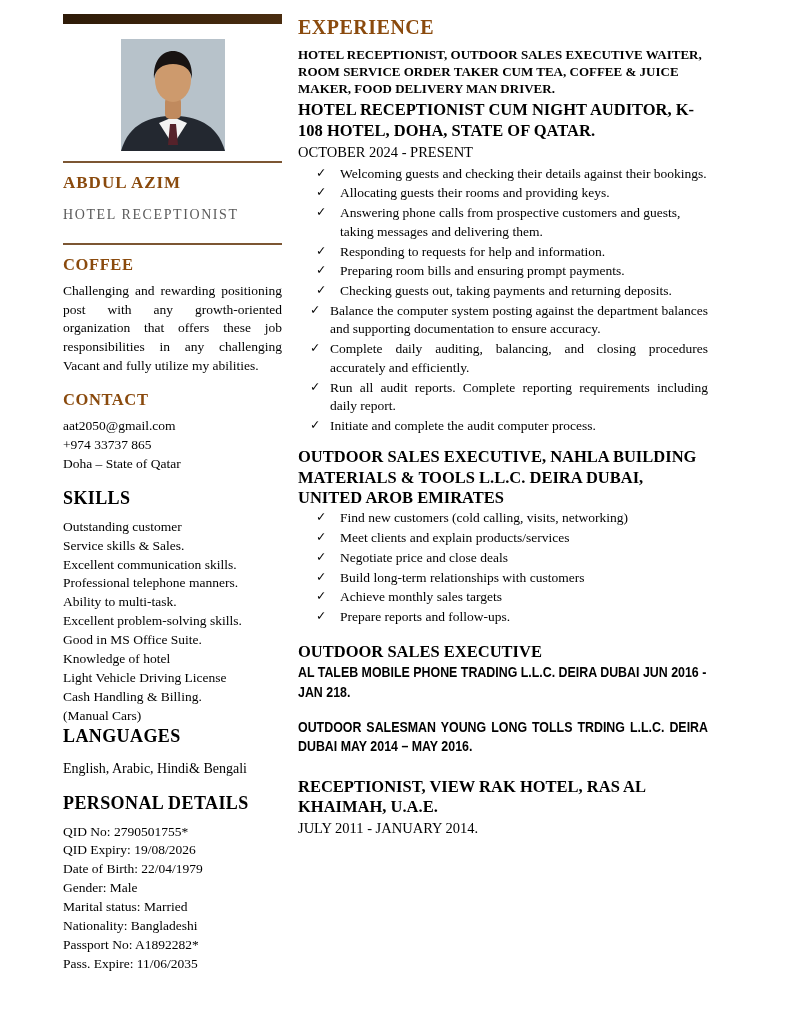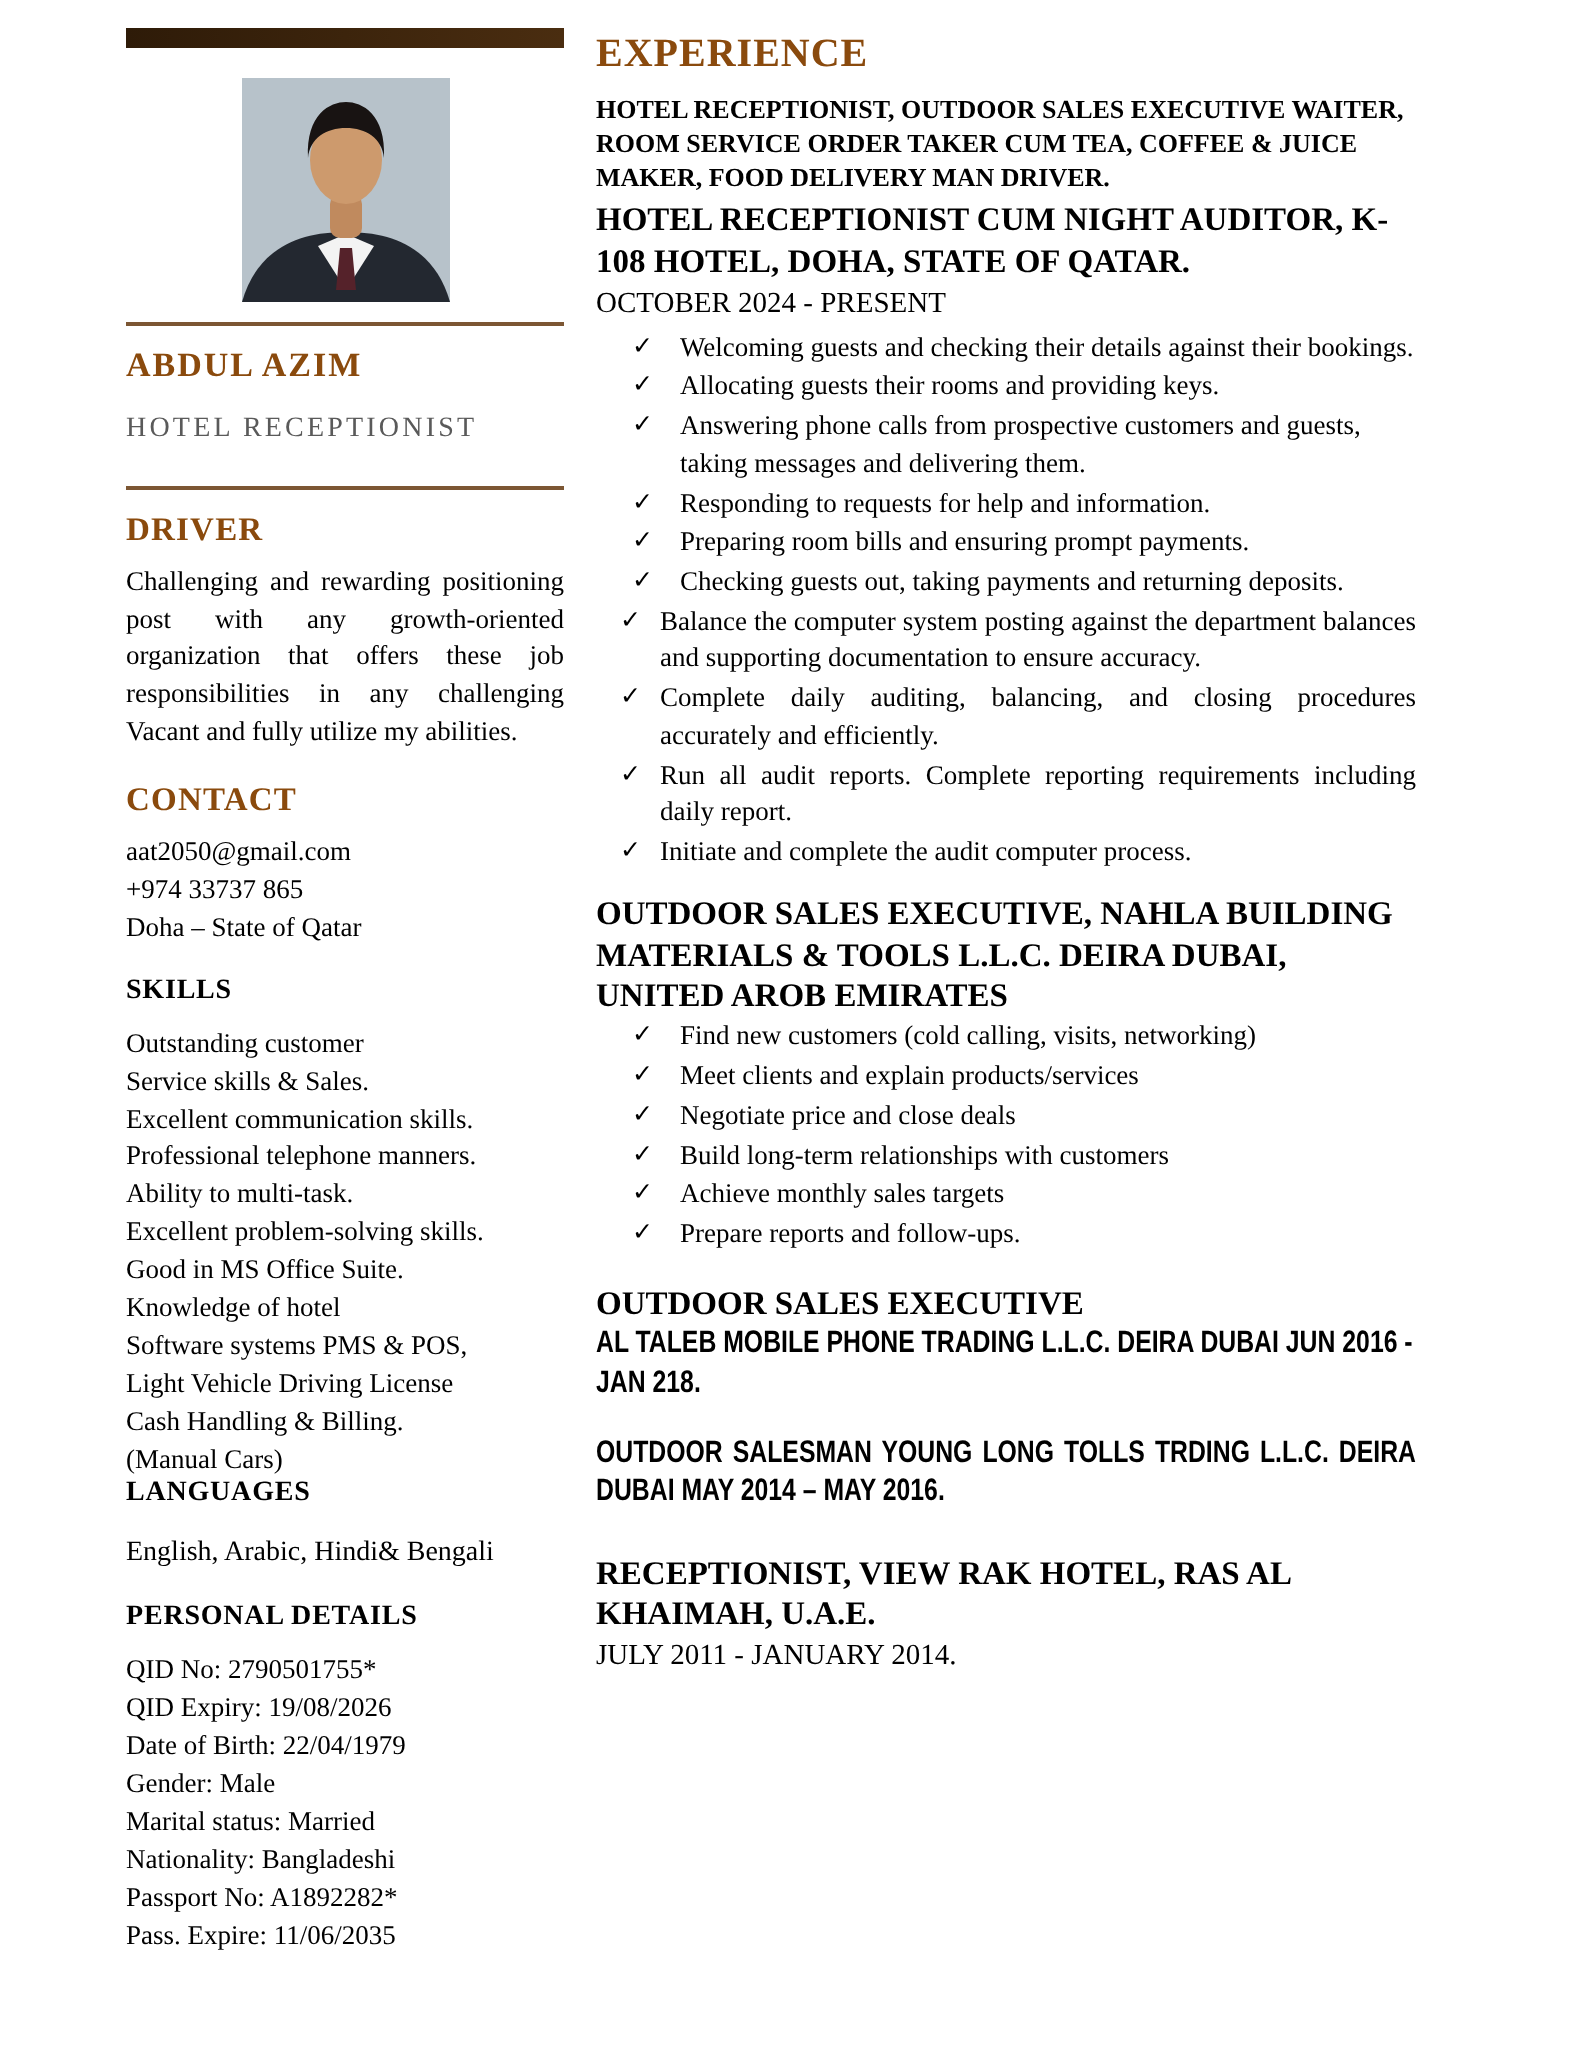--- a/index.html
+++ b/index.html
@@ -15,21 +15,21 @@
   
   .topbar { height:10px; background:linear-gradient(90deg,#2e1b08,#4a2d10); margin-bottom:15px; }
   .photo-wrap { width:104px; height:112px; margin:0 auto 10px; }
   .divider { border-top:2px solid #7c5633; margin:0 0 10px; }
   .divider2 { border-top:2px solid #7c5633; margin:20px 0 10px; }
 
   .name { color:#8a4a0d; font-weight:bold; font-size:17px; letter-spacing:1px; margin-bottom:14px; }
   .role { color:#5a5a5a; font-size:14px; letter-spacing:1.6px; margin-bottom:4px; }
 
   .h-brown { color:#8a4a0d; font-weight:bold; font-size:16.5px; letter-spacing:.6px; margin-bottom:7px; }
-  .h-black { color:#000; font-weight:bold; font-size:14px; letter-spacing:.4px; margin-bottom:9px; }
+  .h-black { color:#000; font-weight:bold; font-size:18px; letter-spacing:.4px; margin-bottom:9px; }
 
   .profile-text { font-size:13.5px; line-height:1.38; text-align:justify; margin-bottom:15px; }
   .line { font-size:13.5px; line-height:1.4; }
   .block { margin-bottom:14px; }
   .block-lg { margin-bottom:0; }
   .lang-text { font-size:14px; margin:14px 0 16px; }
 
   
   .exp-h { color:#8a4a0d; font-weight:bold; font-size:20px; letter-spacing:.5px; margin-bottom:7px; }
   .summary { font-weight:bold; font-size:13px; line-height:1.32; margin-bottom:3px; }
@@ -73,41 +73,40 @@
       </svg>
     </div>
 
     <div class="divider"></div>
 
     <div class="name">ABDUL AZIM</div>
     <div class="role">HOTEL RECEPTIONIST</div>
 
     <div class="divider2"></div>
 
-    <div class="h-brown">DRIVER</div>
+    <div class="h-brown">COFFEE</div>
     <div class="profile-text">Challenging and rewarding positioning post with any growth-oriented organization that offers these job responsibilities in any challenging Vacant and fully utilize my abilities.</div>
 
     <div class="h-brown">CONTACT</div>
     <div class="block">
       <div class="line">aat2050@gmail.com</div>
       <div class="line">+974 33737 865</div>
       <div class="line">Doha – State of Qatar</div>
     </div>
 
     <div class="h-black">SKILLS</div>
     <div class="block-lg">
       <div class="line">Outstanding customer</div>
       <div class="line">Service skills &amp; Sales.</div>
       <div class="line">Excellent communication skills.</div>
       <div class="line">Professional telephone manners.</div>
       <div class="line">Ability to multi-task.</div>
       <div class="line">Excellent problem-solving skills.</div>
       <div class="line">Good in MS Office Suite.</div>
       <div class="line">Knowledge of hotel</div>
-      <div class="line">Software systems PMS &amp; POS,</div>
       <div class="line">Light Vehicle Driving License</div>
       <div class="line">Cash Handling &amp; Billing.</div>
       <div class="line">(Manual Cars)</div>
     </div>
 
     <div class="h-black">LANGUAGES</div>
     <div class="lang-text">English, Arabic, Hindi&amp; Bengali</div>
 
     <div class="h-black">PERSONAL DETAILS</div>
     <div>

